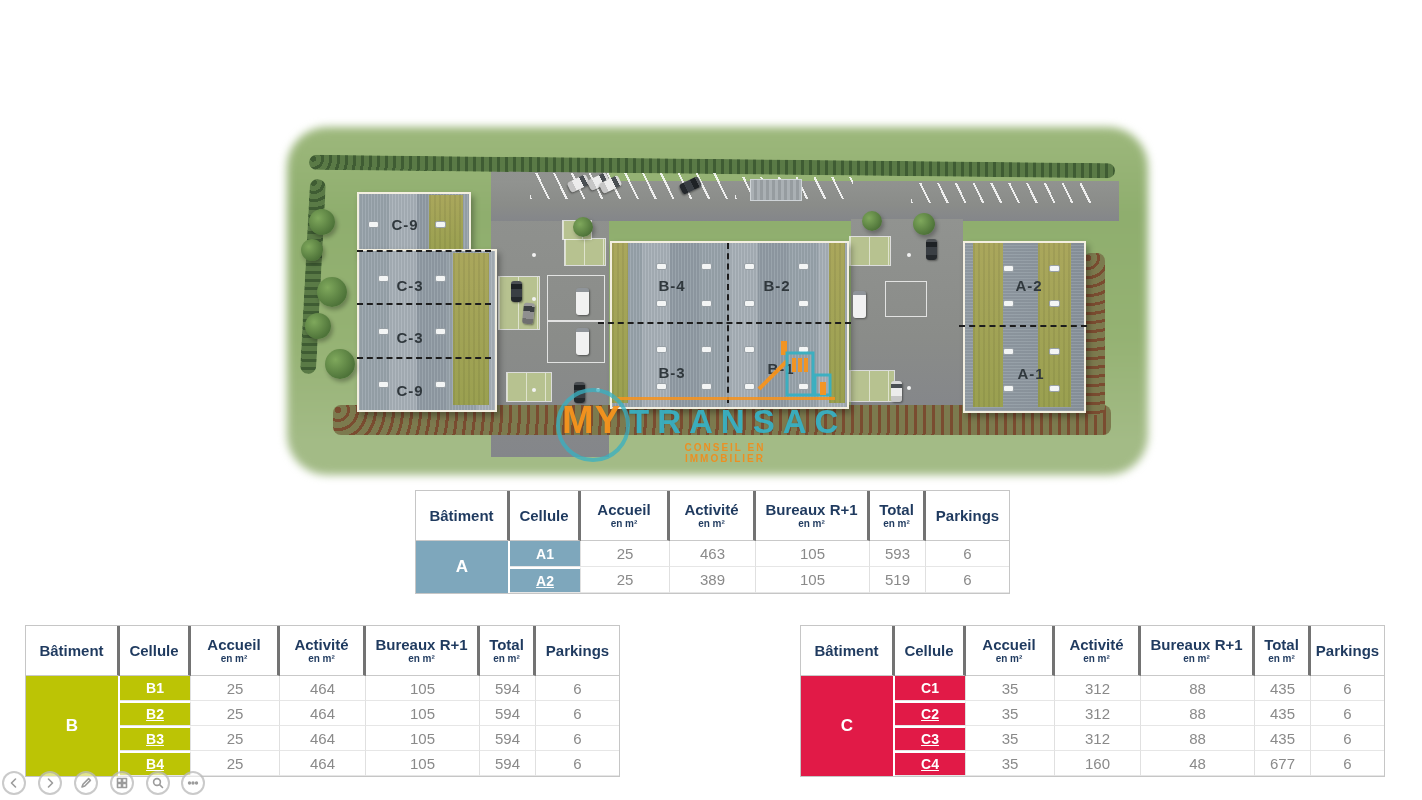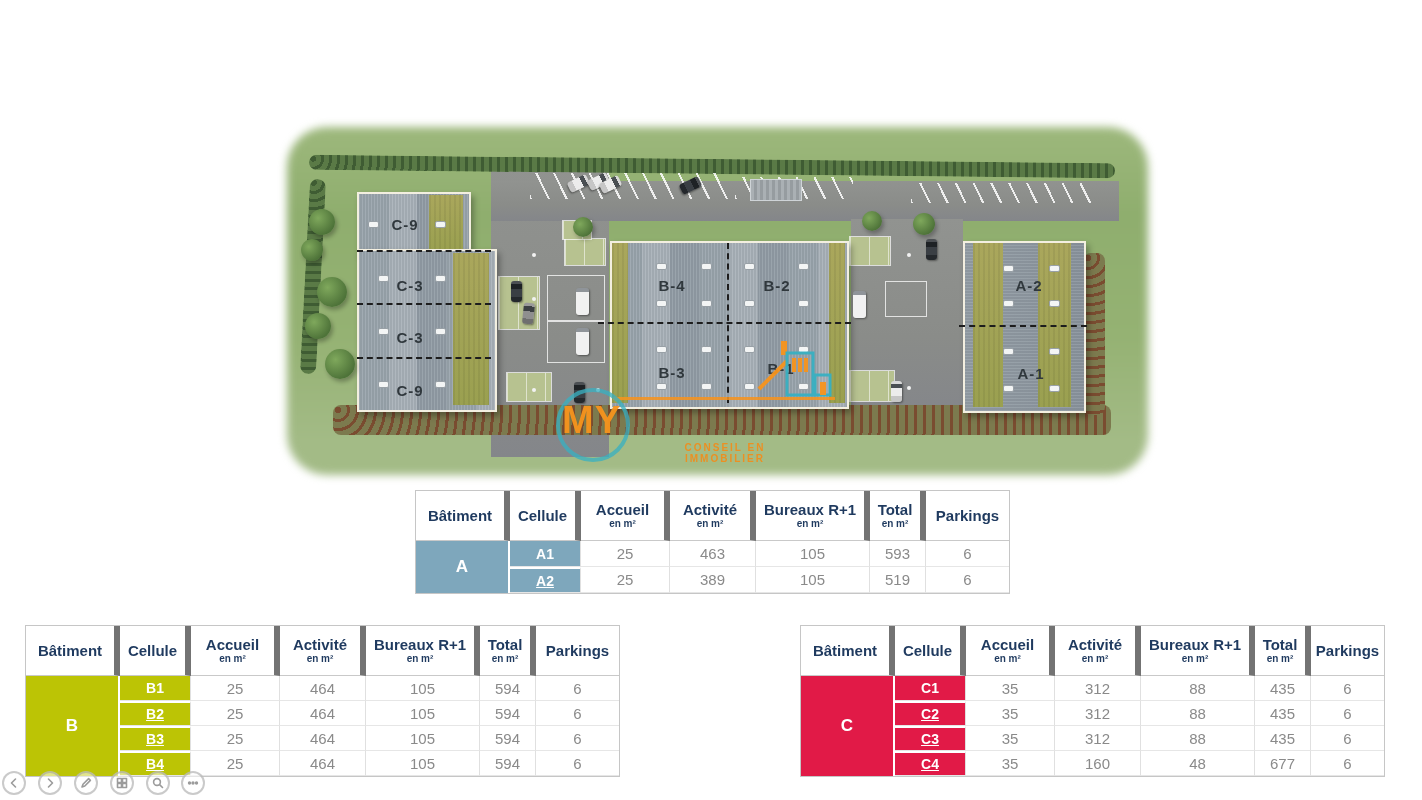--- a/index.html
+++ b/index.html
@@ -57,21 +57,21 @@
   .logo-main{position:absolute;left:334px;top:268px;font-size:33px;font-weight:bold;letter-spacing:8px;
     color:#38B0C2;text-shadow:0 0 2px rgba(0,0,0,.15);}
   .logo-tag{position:absolute;left:350px;top:299px;width:160px;text-align:center;font-size:10px;
     font-weight:bold;letter-spacing:2px;color:#EF8E1E;margin-top:8px;}
   .logo-house{position:absolute;left:462px;top:206px;}
 
   
   .dtable{position:absolute;display:grid;z-index:20;background:#fff;border:1px solid #c6c6c6;
     grid-template-rows:50px;grid-template-columns:94px 71px 89px 86px 114px 56px 1fr;}
   .th{display:flex;flex-direction:column;align-items:center;justify-content:center;
-    border-right:6px solid #737373;border-bottom:1px solid #c9c9c9;color:#1F3A5F;font-weight:bold;
+    border-right:3px solid #737373;border-bottom:1px solid #c9c9c9;color:#1F3A5F;font-weight:bold;
     font-size:15px;line-height:1.05;}
   .th .sub{font-size:10px;margin-top:1px;}
   .td{display:flex;align-items:center;justify-content:center;font-size:15px;color:#8A8A8A;
     border-right:1px solid #e0e0e0;border-bottom:1px solid #e6e6e6;}
   .last{border-right:none;}
   .bat{background:var(--accent);color:#fff;font-weight:bold;font-size:17px;border-right:2px solid #fff;border-bottom:none;}
   .cellule{background:var(--accent);color:#fff;font-weight:bold;font-size:14px;border-right:1px solid #e0e0e0;}
   .gap{border-top:2px solid #fff;text-decoration:underline;}
 
   
@@ -116,20 +116,21 @@
 
     <div class="bld bldA" style="left:668px;top:106px;width:119px;height:168px;"></div>
     <div class="groof" style="left:678px;top:108px;width:30px;height:164px;"></div>
     <div class="groof" style="left:743px;top:108px;width:33px;height:164px;"></div>
     <div class="dash-h" style="left:664px;top:190px;width:128px;"></div>
 
     <div class="logo">
       <div class="logo-line"></div>
       <div class="logo-circle"></div>
       <div class="logo-my">MY</div>
+      <div class="logo-main">TRANSAC</div>
       <div class="logo-tag">CONSEIL EN IMMOBILIER</div>
       <svg class="logo-house" width="75" height="75" viewBox="0 0 75 75">
         <path d="M2,48 L30,20" stroke="#F7941D" stroke-width="4" fill="none"></path>
         <rect x="24" y="0" width="6" height="14" fill="#F7941D"></rect>
         <rect x="30" y="12" width="26" height="42" fill="none" stroke="#38B0C2" stroke-width="3"></rect>
         <rect x="35" y="17" width="4" height="14" fill="#F7941D"></rect>
         <rect x="41" y="17" width="4" height="14" fill="#F7941D"></rect>
         <rect x="47" y="17" width="4" height="14" fill="#F7941D"></rect>
         <rect x="58" y="34" width="15" height="20" fill="none" stroke="#38B0C2" stroke-width="3"></rect>
         <rect x="63" y="41" width="6" height="13" fill="#F7941D"></rect>

